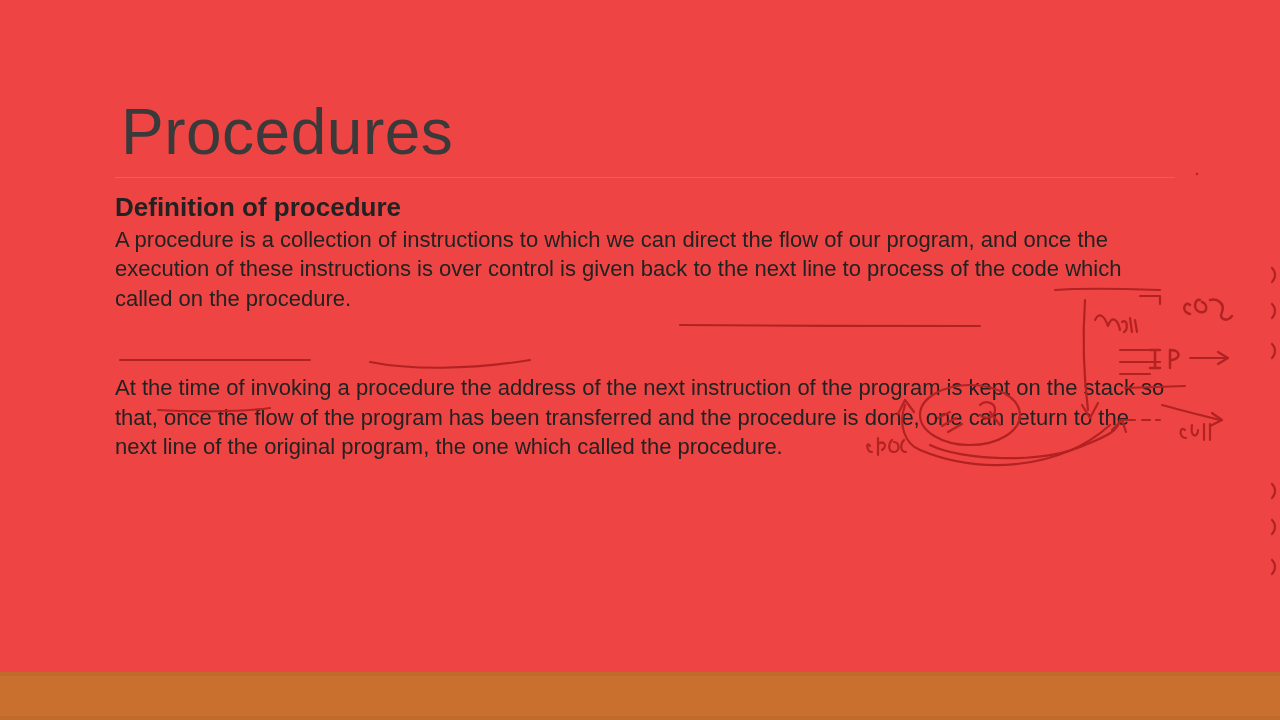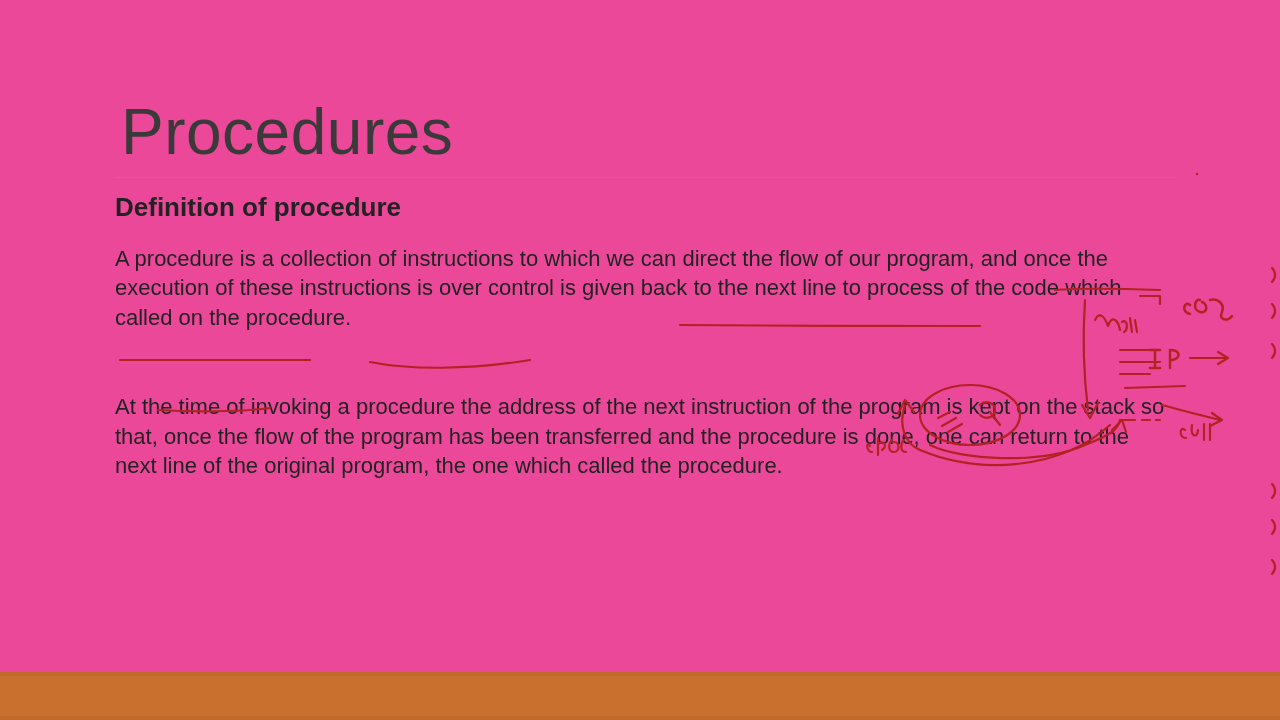--- a/index.html
+++ b/index.html
@@ -10,21 +10,21 @@
     background: #fdfdfd;
     font-family: "Segoe UI Light", "Segoe UI", "Helvetica Neue", Arial, sans-serif;
     overflow: hidden;
     position: relative;
   }
   .slide {
     position: absolute;
     left: 0; top: 0;
     width: 1280px;
     height: 720px;
-    background: #ec4899;
+    background: #ef4444;
   }
   .content {
     position: absolute;
     left: 115px;
     top: 95px;
     width: 1060px;
   }
   .title {
     font-size: 64px;
     font-weight: 300;
@@ -35,21 +35,21 @@
   .rule {
     border: none;
     border-top: 1.5px solid #888;
     margin: 0 0 14px 0;
     width: 1060px;
   }
   .subheading {
     font-size: 26px;
     font-weight: 700;
     color: #222;
-    margin: 0 0 21px 0;
+    margin: 0 0 2px 0;
   }
   .para {
     font-size: 22px;
     font-weight: 400;
     color: #222;
     line-height: 1.34;
     margin: 0 0 60px 0;
     max-width: 1050px;
   }
   .bottom-bar {

